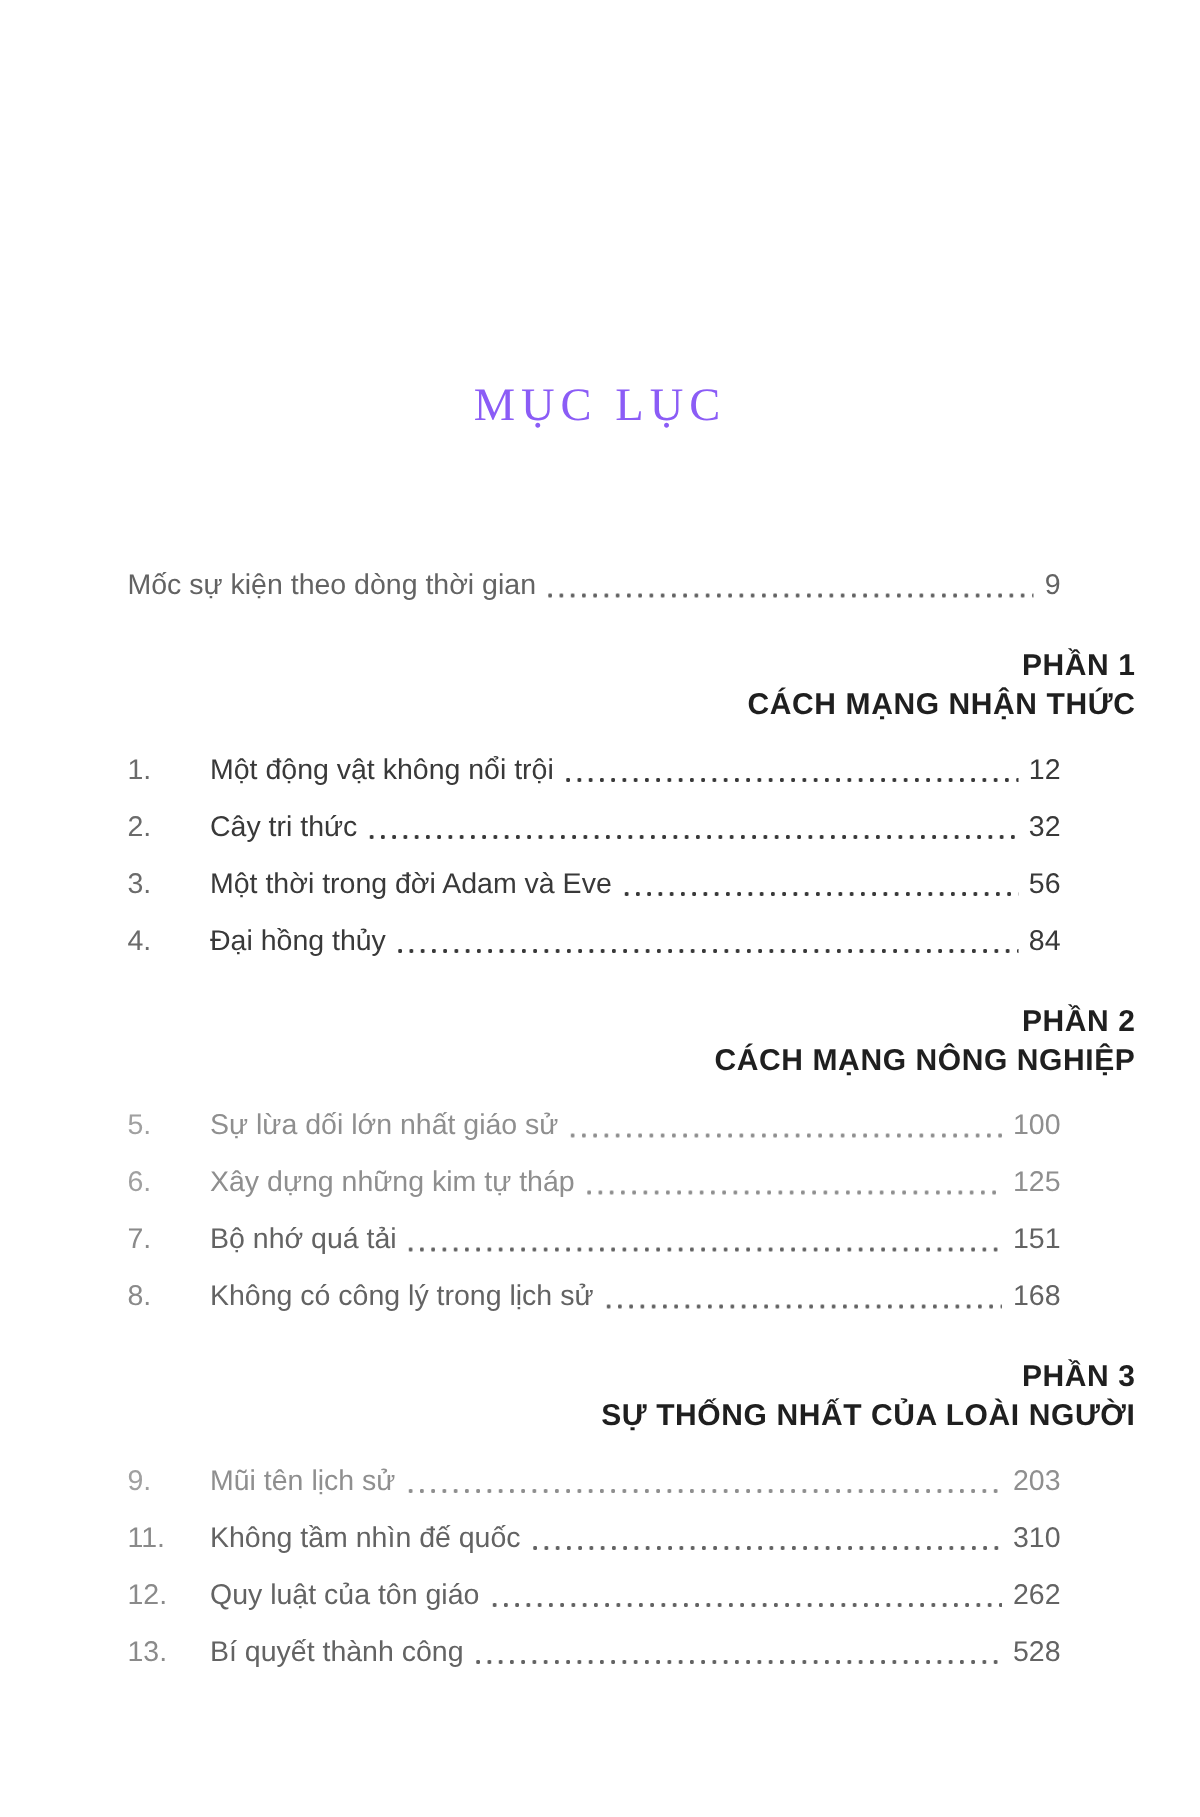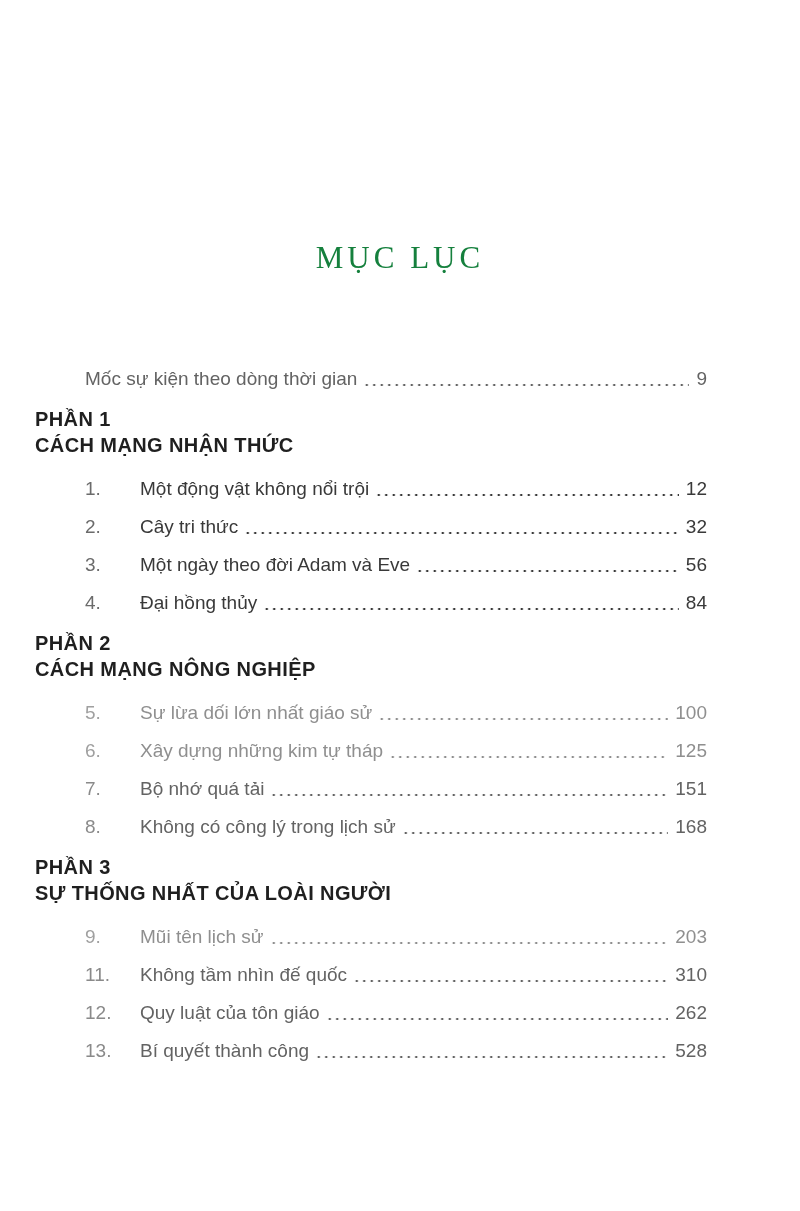--- a/index.html
+++ b/index.html
@@ -12,27 +12,27 @@
     width: 800px;
     height: 1211px;
     margin: 0 auto;
     background: #ffffff;
     font-family: "Liberation Sans", sans-serif;
     box-sizing: border-box;
     padding-top: 240px;
     overflow: hidden;
   }
   .title {
-    margin: 0;
+    margin: 12px;
     text-align: center;
     font-family: "Liberation Serif", serif;
     font-weight: 400;
     font-size: 31px;
     letter-spacing: 4px;
-    color: #15803d;
+    color: #8b5cf6;
     line-height: 36px;
   }
   .toc {
     margin: 84px 93px 0 85px; 
   }
   .row {
     display: flex;
     align-items: center;
     height: 38px;
     font-size: 19px;
@@ -50,22 +50,22 @@
     margin: 0 7px 0 6px;
     background-image: radial-gradient(circle, currentColor 1.25px, transparent 1.55px);
     background-size: 7.5px 4px;
     background-repeat: repeat-x;
     background-position: left calc(100% - 2px);
   }
   .row .pagenum {
     white-space: nowrap;
   }
   .section-header {
-    text-align: left;
-    margin: 8px -50px 12px -50px;
+    text-align: right;
+    margin: 21px -50px 12px -50px;
     color: #1f1f1f;
   }
   .section-header .part,
   .section-header .name {
     font-weight: bold;
     font-size: 20px;
     line-height: 26px;
     letter-spacing: 0.4px;
   }
   
@@ -98,21 +98,21 @@
         <span class="pagenum">12</span>
       </div>
       <div class="row tone-dark">
         <span class="num">2.</span>
         <span class="label">Cây tri thức</span>
         <span class="leader"></span>
         <span class="pagenum">32</span>
       </div>
       <div class="row tone-dark">
         <span class="num">3.</span>
-        <span class="label">Một ngày theo đời Adam và Eve</span>
+        <span class="label">Một thời trong đời Adam và Eve</span>
         <span class="leader"></span>
         <span class="pagenum">56</span>
       </div>
       <div class="row tone-dark">
         <span class="num">4.</span>
         <span class="label">Đại hồng thủy</span>
         <span class="leader"></span>
         <span class="pagenum">84</span>
       </div>
       <div class="section-header">

